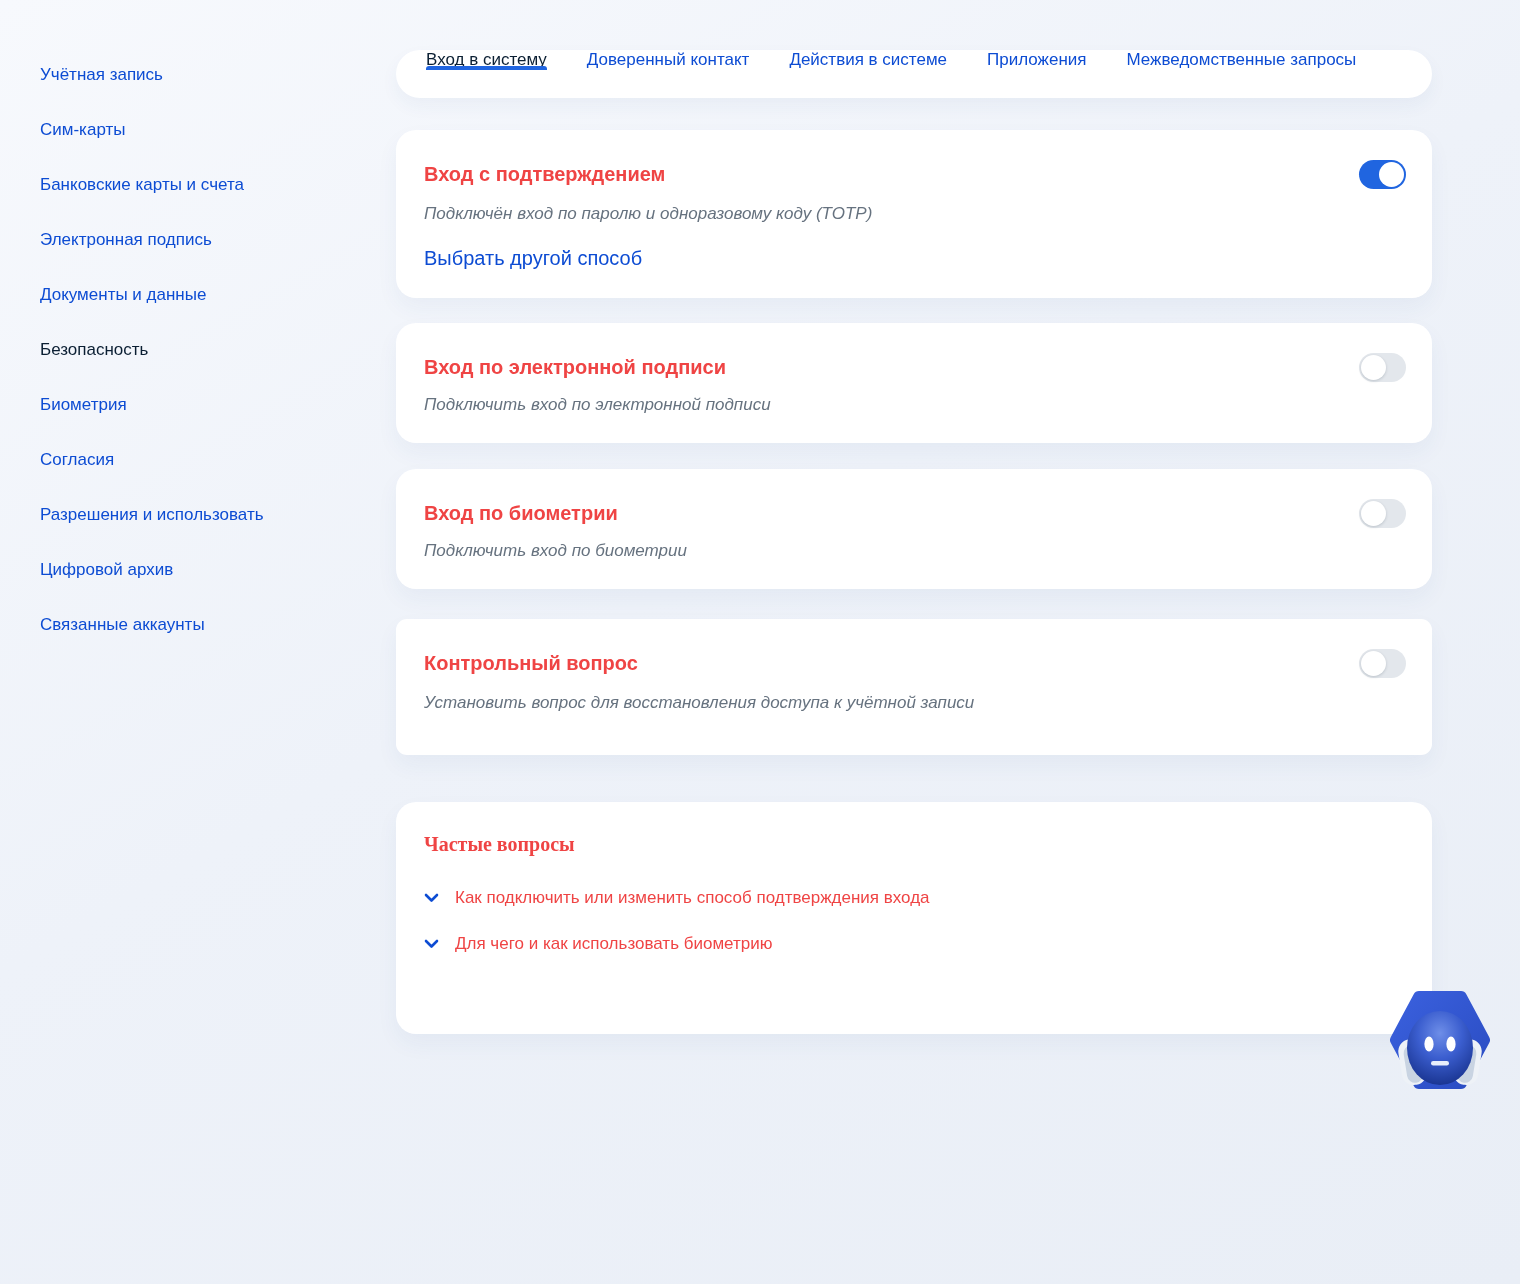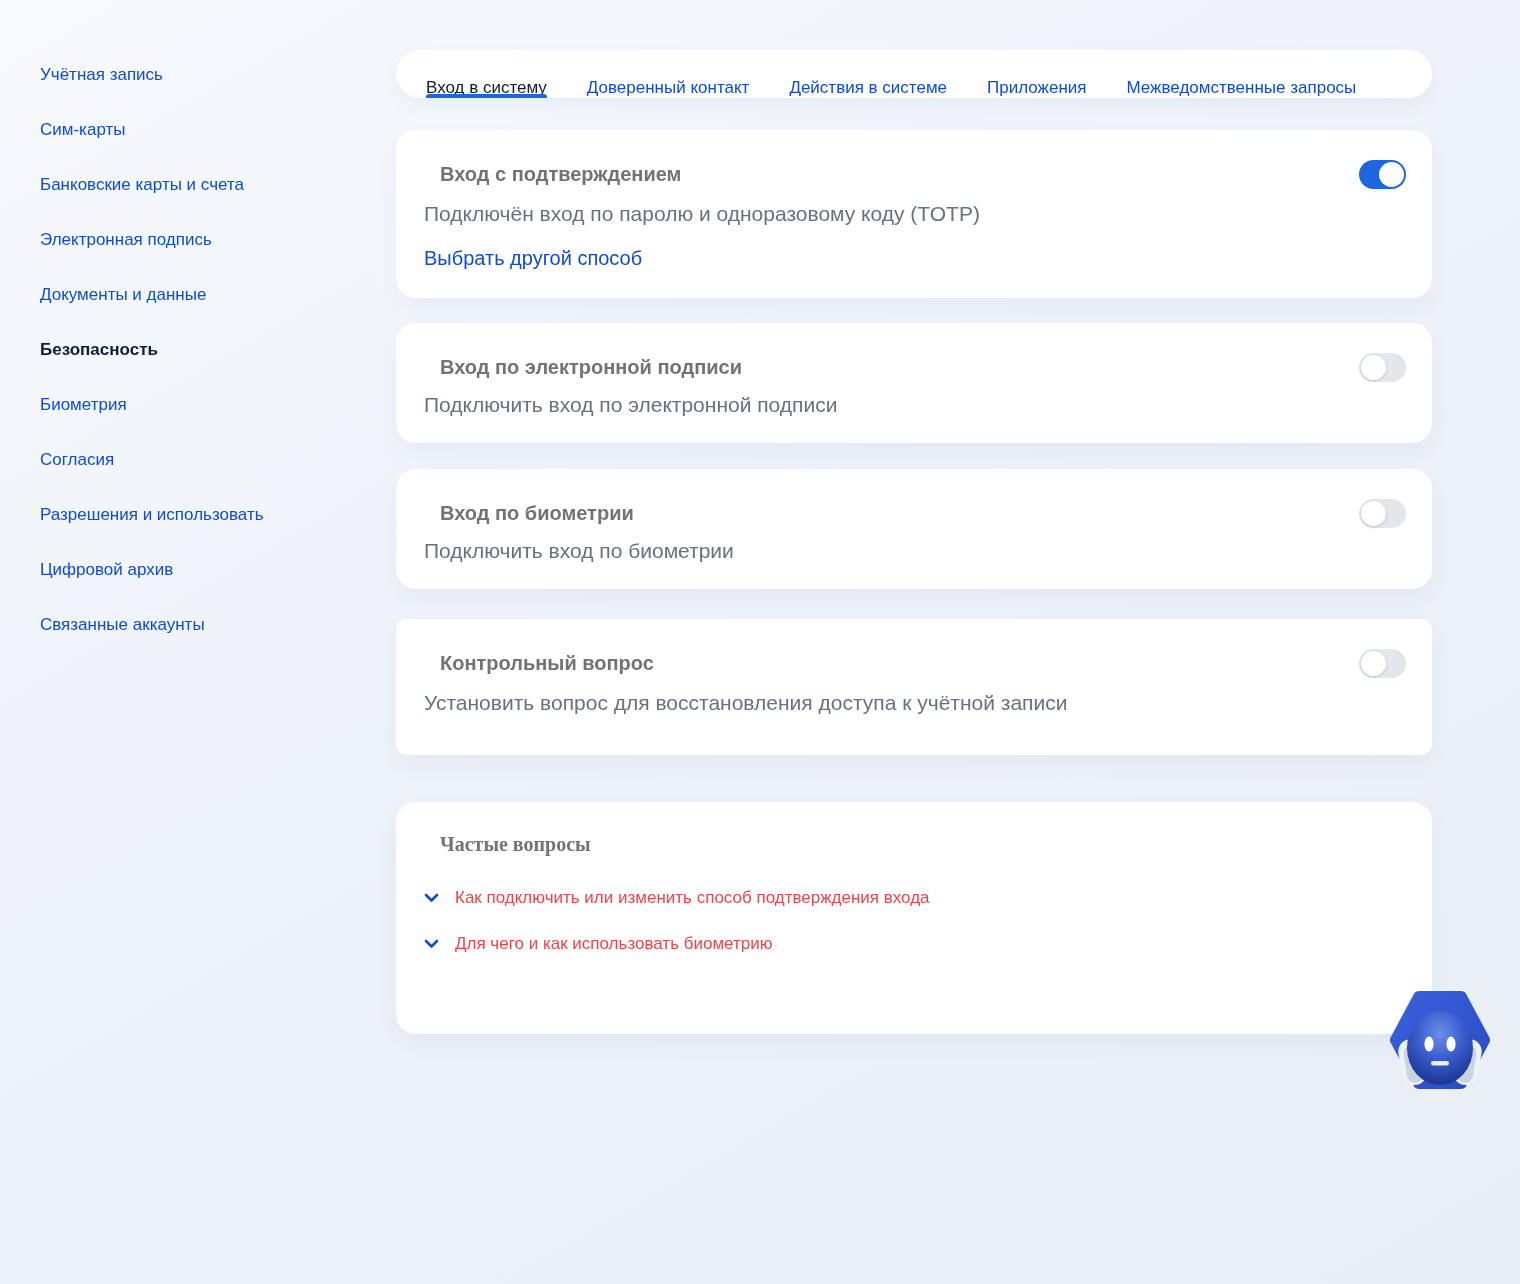--- a/index.html
+++ b/index.html
@@ -13,50 +13,50 @@
   }
 
   
   .sidebar { position: absolute; left: 40px; top: 64px; width: 330px; }
   .sidebar ul { list-style: none; }
   .sidebar li { margin-bottom: 33px; height: 22px; }
   .sidebar a {
     font-size: 17px; line-height: 22px; text-decoration: none;
     color: #0d4cd3; cursor: pointer; white-space: nowrap;
   }
-  .sidebar li.active a { color: #0b1f33; cursor: default; font-weight: bold; }
+  .sidebar li.active a { color: #0b1f33; cursor: default; }
 
   
   .content { position: absolute; left: 396px; top: 50px; width: 1036px; }
 
   
   .tabbar {
     background: #ffffff; border-radius: 24px; height: 48px;
-    display: flex; align-items: flex-end; padding: 0 30px; gap: 40px;
+    display: flex; align-items: flex-start; padding: 0 30px; gap: 40px;
     box-shadow: 0 8px 18px rgba(40, 70, 130, 0.05);
   }
   .tab {
     position: relative; display: flex; align-items: center;
     font-size: 17px; color: #0d4cd3; text-decoration: none;
     white-space: nowrap; cursor: pointer;
   }
   .tab.active { color: #0b1f33; }
   .tab.active::after {
     content: ""; position: absolute; left: 0; right: 0; bottom: 0;
     height: 4px; background: #2065e0; border-radius: 3px 3px 0 0;
   }
 
   
   .card {
     background: #ffffff; border-radius: 20px;
     padding: 32px 28px 28px 28px; position: relative;
     box-shadow: 0 10px 22px rgba(40, 70, 130, 0.05);
   }
-  .card h2 { font-size: 20px; line-height: 25px; font-weight: 700; color: #737373; padding-right: 80px; margin-left: 16px; }
-  .card p { font-size: 21px; line-height: 21px; color: #66727f; margin-top: 16px; }
+  .card h2 { font-size: 20px; line-height: 25px; font-weight: 700; color: #ef4444; padding-right: 80px; }
+  .card p { font-size: 17px; line-height: 21px; color: #66727f; margin-top: 16px; font-style: italic; }
   .card .link {
     display: inline-block; margin-top: 24px; font-size: 20px; line-height: 21px;
     color: #0d4cd3; text-decoration: none; cursor: pointer;
   }
   .card-1 { margin-top: 32px; min-height: 168px; }
   .card-2 { margin-top: 25px; min-height: 120px; }
   .card-2 p, .card-3 p { margin-top: 14px; }
   .card-3 { margin-top: 26px; min-height: 120px; }
   .card-4 { margin-top: 32px; min-height: 156px; }
   .card-5 { margin-top: 30px; min-height: 136px; border-radius: 11px; }

